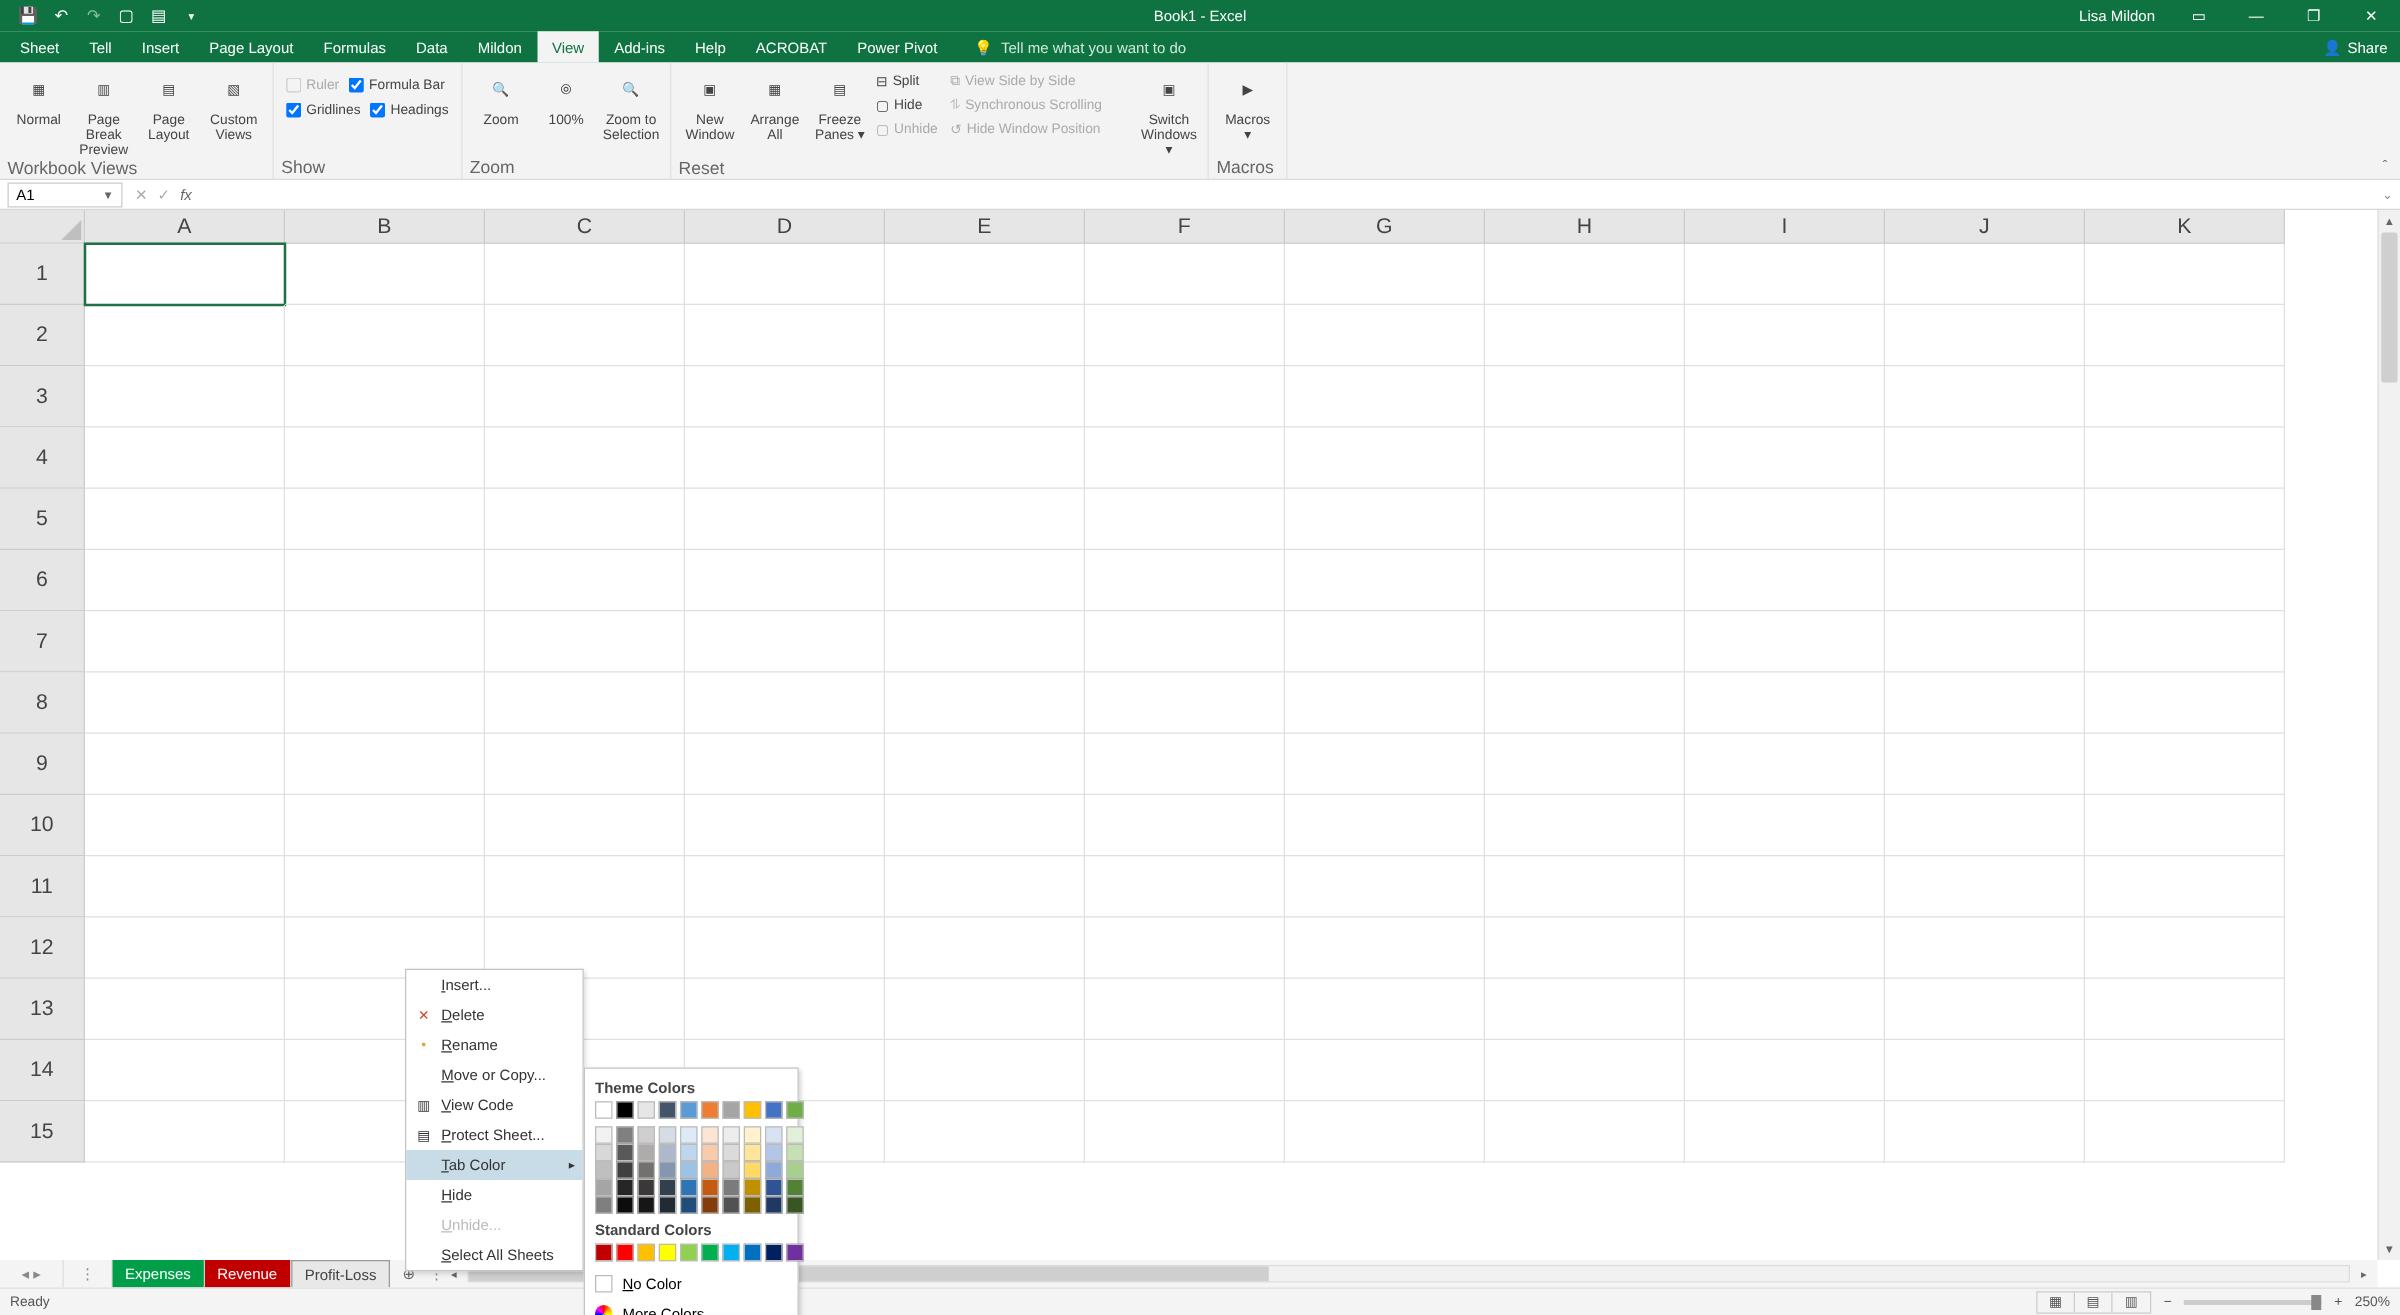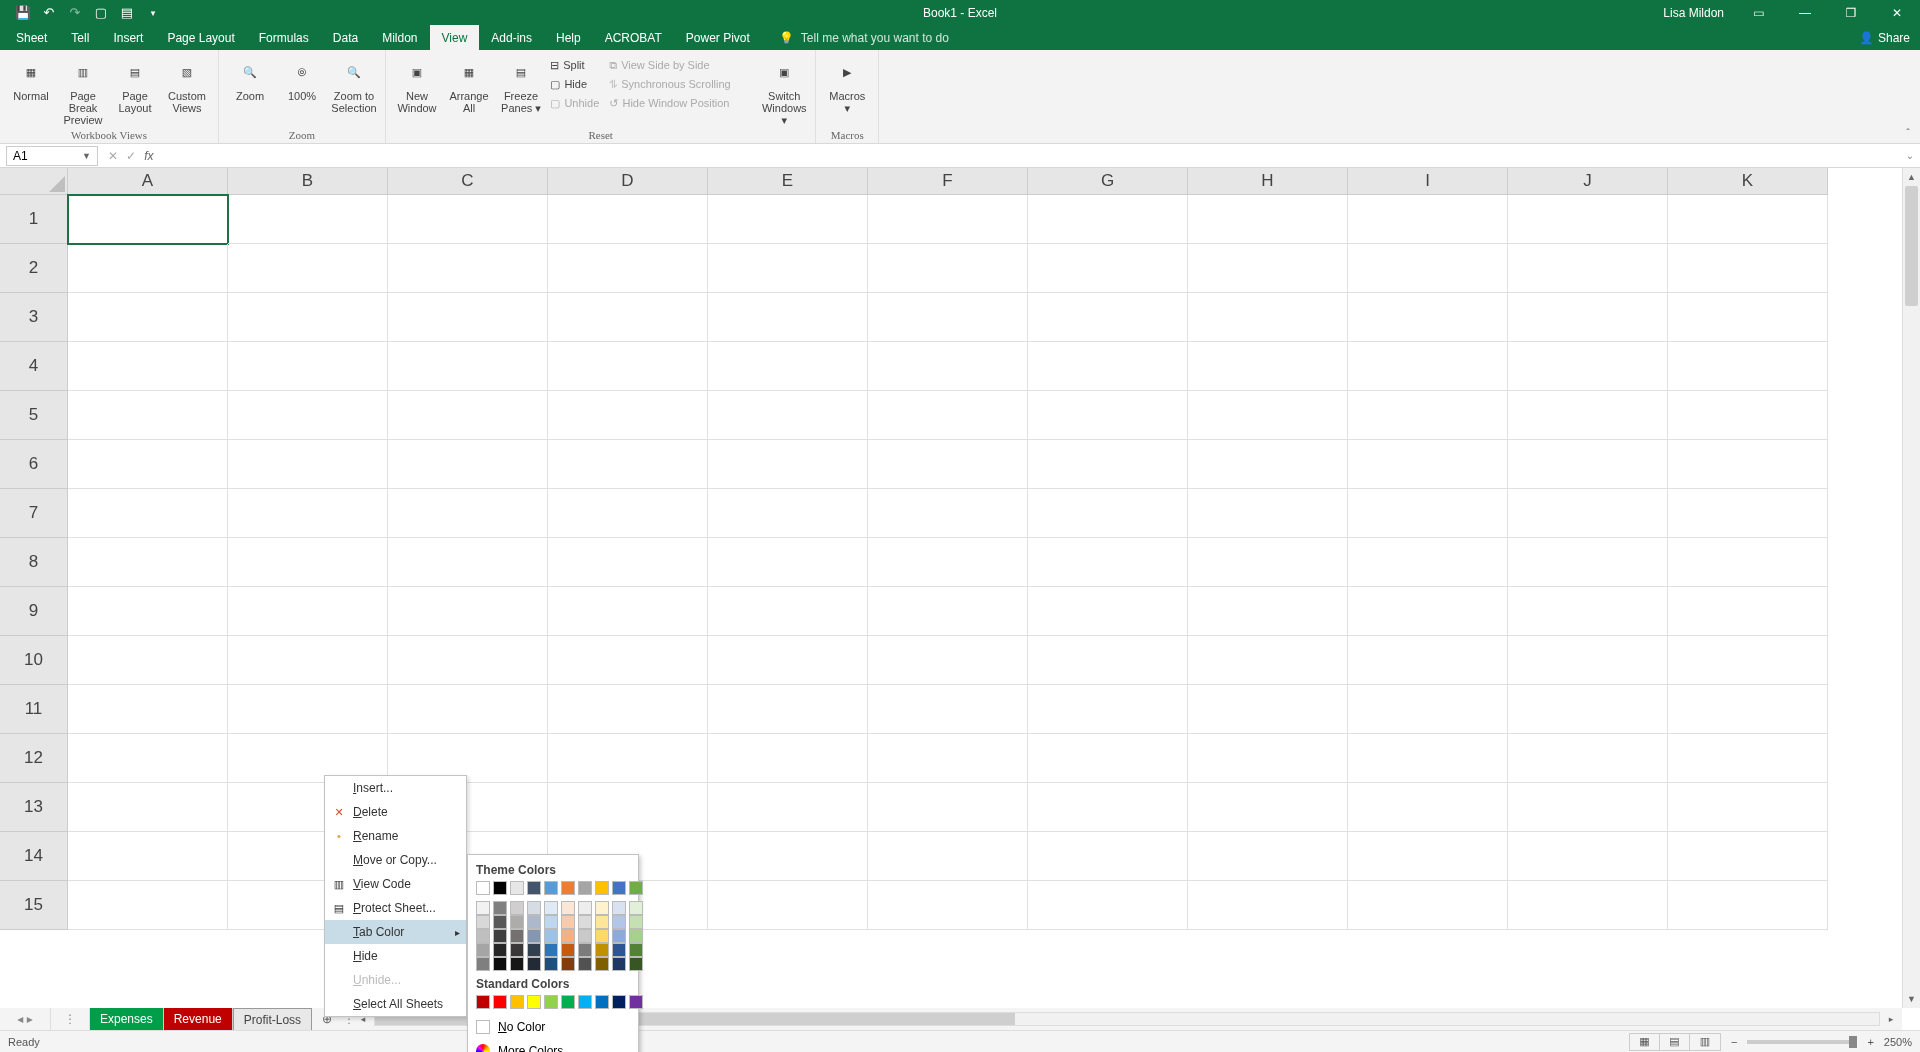--- a/index.html
+++ b/index.html
@@ -17,21 +17,21 @@
 
 .ribbon-tabs { height: 25px; background: #0e7340; display: flex; align-items: stretch; padding-left: 4px; position: relative; }
 .ribbon-tabs .tab { padding: 0 12px; display: flex; align-items: center; color: #fff; font-size: 12px; cursor: pointer; }
 .ribbon-tabs .tab.active { background: #f3f3f3; color: #0e7340; }
 .ribbon-tabs .tellme { display: flex; align-items: center; color: #d0e8dc; font-size: 12px; margin-left: 18px; gap: 6px;}
 .ribbon-tabs .share { position: absolute; right: 10px; top:0; height:100%; display:flex; align-items:center; color:#fff; font-size:12px; gap:4px;}
 
 
 .ribbon-body { height: 94px; background: #f3f3f3; border-bottom: 1px solid #d9d9d9; display: flex; position: relative;}
 .ribbon-group { border-right: 1px solid #e0e0e0; padding: 2px 6px 0 6px; display: flex; flex-direction: column; justify-content: space-between; }
-.ribbon-group .group-label { font-size: 11px; color: #666; text-align: center; padding-bottom: 2px; font-family: Liberation Serif, serif; }
+.ribbon-group .group-label { font-size: 14px; color: #666; text-align: left; padding-bottom: 2px; }
 .ribbon-group .group-row { display: flex; gap: 2px; align-items: flex-start; }
 .big-btn { width: 50px; display: flex; flex-direction: column; align-items: center; padding-top: 4px; gap: 2px; font-size: 11px; color: #444; text-align: center; line-height: 12px; cursor:pointer;}
 .big-btn .ico { width: 32px; height: 32px; display:flex; align-items:center; justify-content:center;}
 .chk-row { display: flex; align-items: center; gap: 4px; font-size: 11px; color: #444; height: 20px; padding: 0 4px;}
 .chk-row input { width:12px; height:12px;}
 .mini-stack { display:flex; flex-direction:column; gap:1px; font-size:11px; color:#444; padding-top:4px; padding-right:4px;}
 .mini-item { display:flex; align-items:center; gap:4px; height:18px; padding:0 2px;}
 .mini-item.disabled { color: #aaa; }
 .collapse-btn { position:absolute; right:4px; bottom:2px; font-size:11px; color:#666; width:16px; height:16px; display:flex; align-items:center; justify-content:center;}
 
@@ -167,20 +167,45 @@
         <span>Page Layout</span>
       </div>
       <div class="big-btn">
         <span class="ico">▧</span>
         <span>Custom Views</span>
       </div>
     </div>
     <div class="group-label">Workbook Views</div>
   </div>
 
+  <div class="ribbon-group">
+    <div style="display:flex;flex-direction:column;padding-top:6px">
+      <div style="display:flex;">
+        <label class="chk-row">
+            <input type="checkbox" disabled="" style="">
+            <span style="color:#aaa">Ruler</span>
+          </label>
+        <label class="chk-row">
+            <input type="checkbox" checked="" style="">
+            <span>Formula Bar</span>
+          </label>
+      </div>
+      <div style="display:flex;">
+        <label class="chk-row">
+            <input type="checkbox" checked="" style="">
+            <span>Gridlines</span>
+          </label>
+        <label class="chk-row">
+            <input type="checkbox" checked="" style="">
+            <span>Headings</span>
+          </label>
+      </div>
+    </div>
+    <div class="group-label">Show</div>
+  </div>
 
   <div class="ribbon-group">
     <div class="group-row">
       <div class="big-btn">
           <span class="ico">🔍</span>
           <span>Zoom</span>
         </div>
       <div class="big-btn">
           <span class="ico">⦾</span>
           <span>100%</span>

